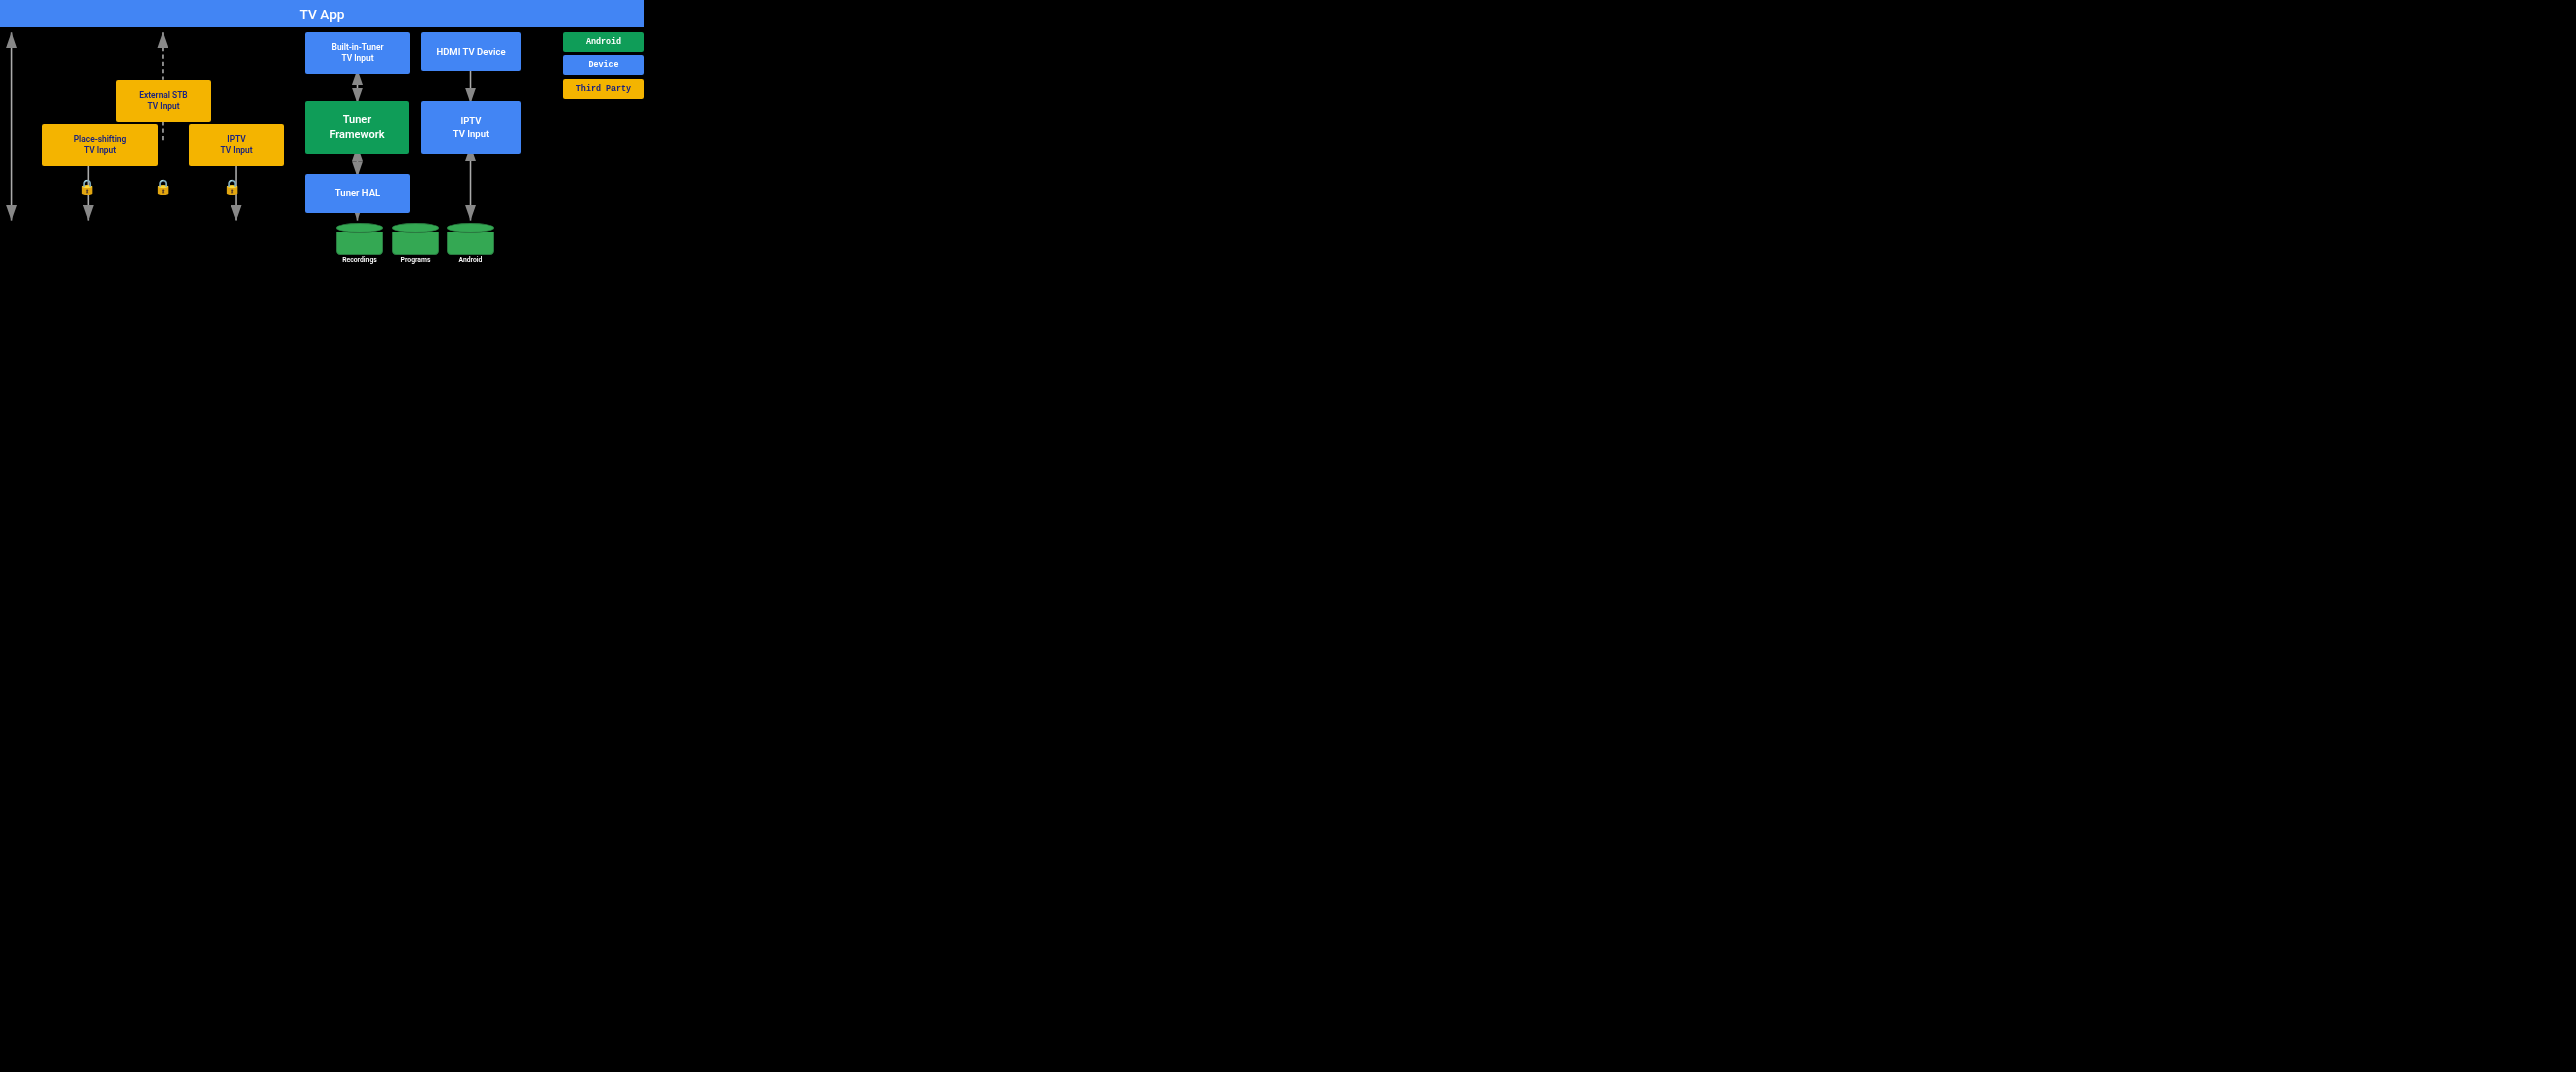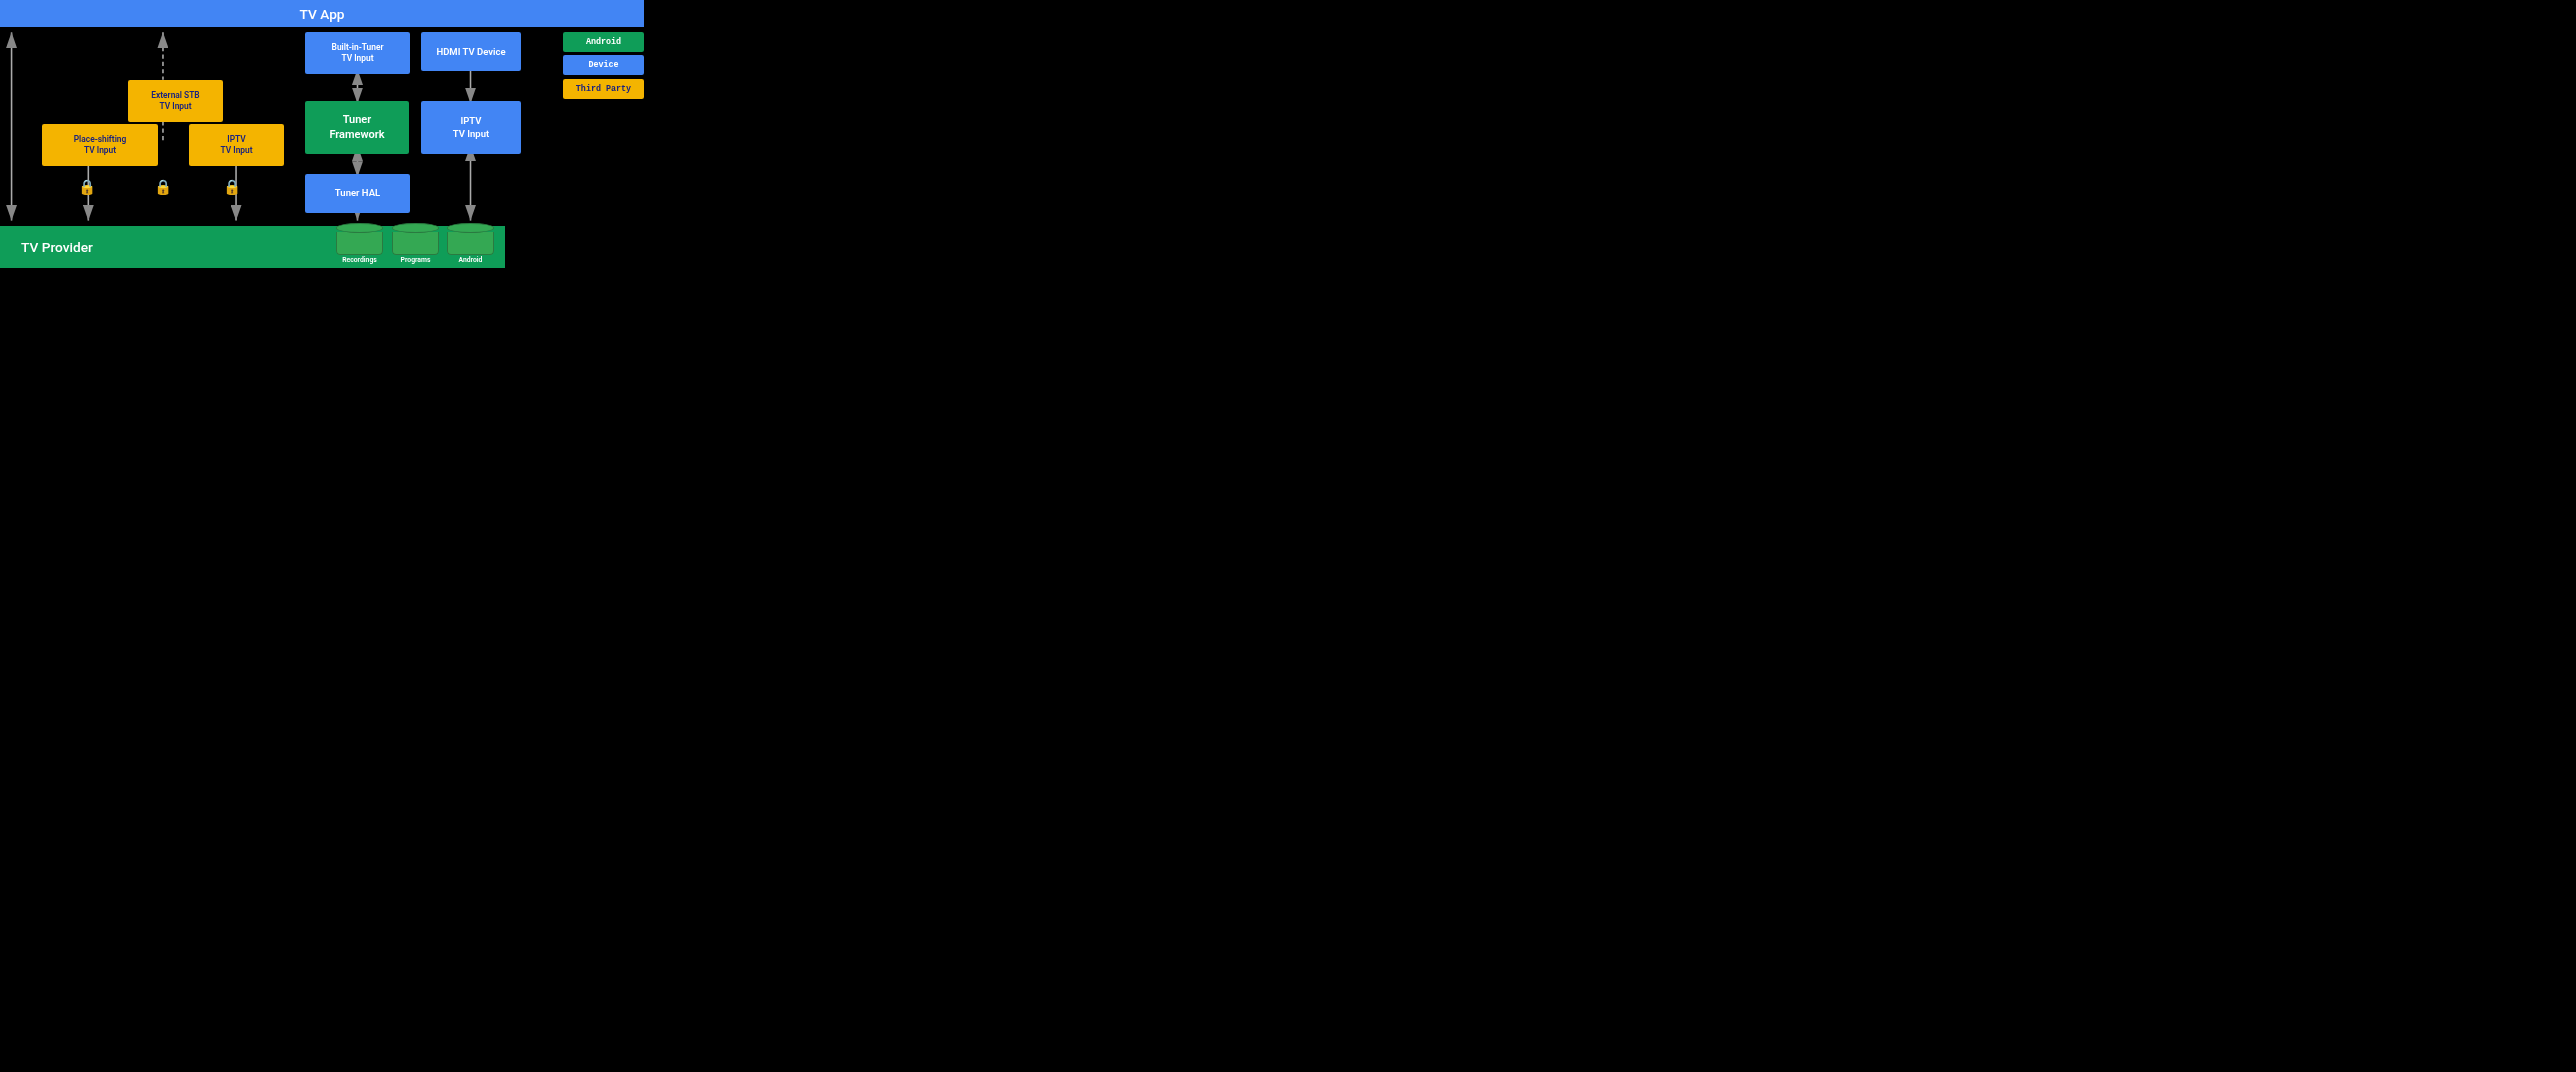--- a/index.html
+++ b/index.html
@@ -157,21 +157,21 @@
 
     <line x1="680" y1="225" x2="680" y2="285" stroke="#aaa" stroke-width="3" marker-end="url(#arrow-end-solid)" marker-start="url(#arrow-start-solid)"></line>
 
     <line x1="680" y1="345" x2="680" y2="368" stroke="#aaa" stroke-width="3" marker-end="url(#arrow-end-solid)"></line>
 
     <line x1="895" y1="80" x2="895" y2="145" stroke="#aaa" stroke-width="3" marker-end="url(#arrow-end-solid)"></line>
 
     <line x1="895" y1="225" x2="895" y2="368" stroke="#aaa" stroke-width="3" marker-end="url(#arrow-end-solid)" marker-start="url(#arrow-start-solid)"></line>
   </svg>
 
-  <div class="box orange" style="left:128px; top:53px; width:95px; height:42px; font-size:8.4px;">
+  <div class="box orange" style="left:116px; top:53px; width:95px; height:42px; font-size:8.4px;">
     <span>External STB<br>TV Input</span>
   </div>
 
   <div class="box orange" style="left:42px; top:97px; width:116px; height:42px; font-size:8.4px;">
     <span>Place-shifting<br>TV Input</span>
   </div>
 
   <div class="box orange" style="left:189px; top:97px; width:95px; height:42px; font-size:8.4px;">
     <span>IPTV<br>TV Input</span>
   </div>
@@ -193,23 +193,20 @@
   </div>
 
   <div class="box blue" style="left:421px; top:74px; width:100px; height:53px; font-size:9.5px;">
     <span>IPTV<br>TV Input</span>
   </div>
 
   <div class="lock" style="left:78px; top:151px;">🔒</div>
   <div class="lock" style="left:154px; top:151px;">🔒</div>
   <div class="lock" style="left:223px; top:151px;">🔒</div>
 
-  <div class="tv-provider-bar" style="position:absolute; bottom:0; left:0; width:505px; height:42px; background:#0F9D58; display:flex; align-items:center; padding-left:21px; border-radius:0;">
-    <span style="color:white; font-size:13.7px; font-weight:500;">TV Provider</span>
-  </div>
 
   <div style="position:absolute; bottom:4.2px; left:336px; display:flex; flex-direction:column; align-items:center;">
     <div style="width:47px; height:9.5px; background:#34A853; border:1.1px solid #2a7a40; border-radius:50%; position:relative; z-index:2;"></div>
     <div style="width:47px; height:23px; background:#34A853; border:1.1px solid #2a7a40; border-top:none; border-radius:0 0 4.2px 4.2px; margin-top:-1.1px; position:relative; z-index:1; display:flex; align-items:center; justify-content:center;">
     </div>
     <div style="color:white; font-size:6.8px; font-weight:600; margin-top:1.1px;">Recordings</div>
   </div>
 
   <div style="position:absolute; bottom:4.2px; left:392px; display:flex; flex-direction:column; align-items:center;">
     <div style="width:47px; height:9.5px; background:#34A853; border:1.1px solid #2a7a40; border-radius:50%; position:relative; z-index:2;"></div>

